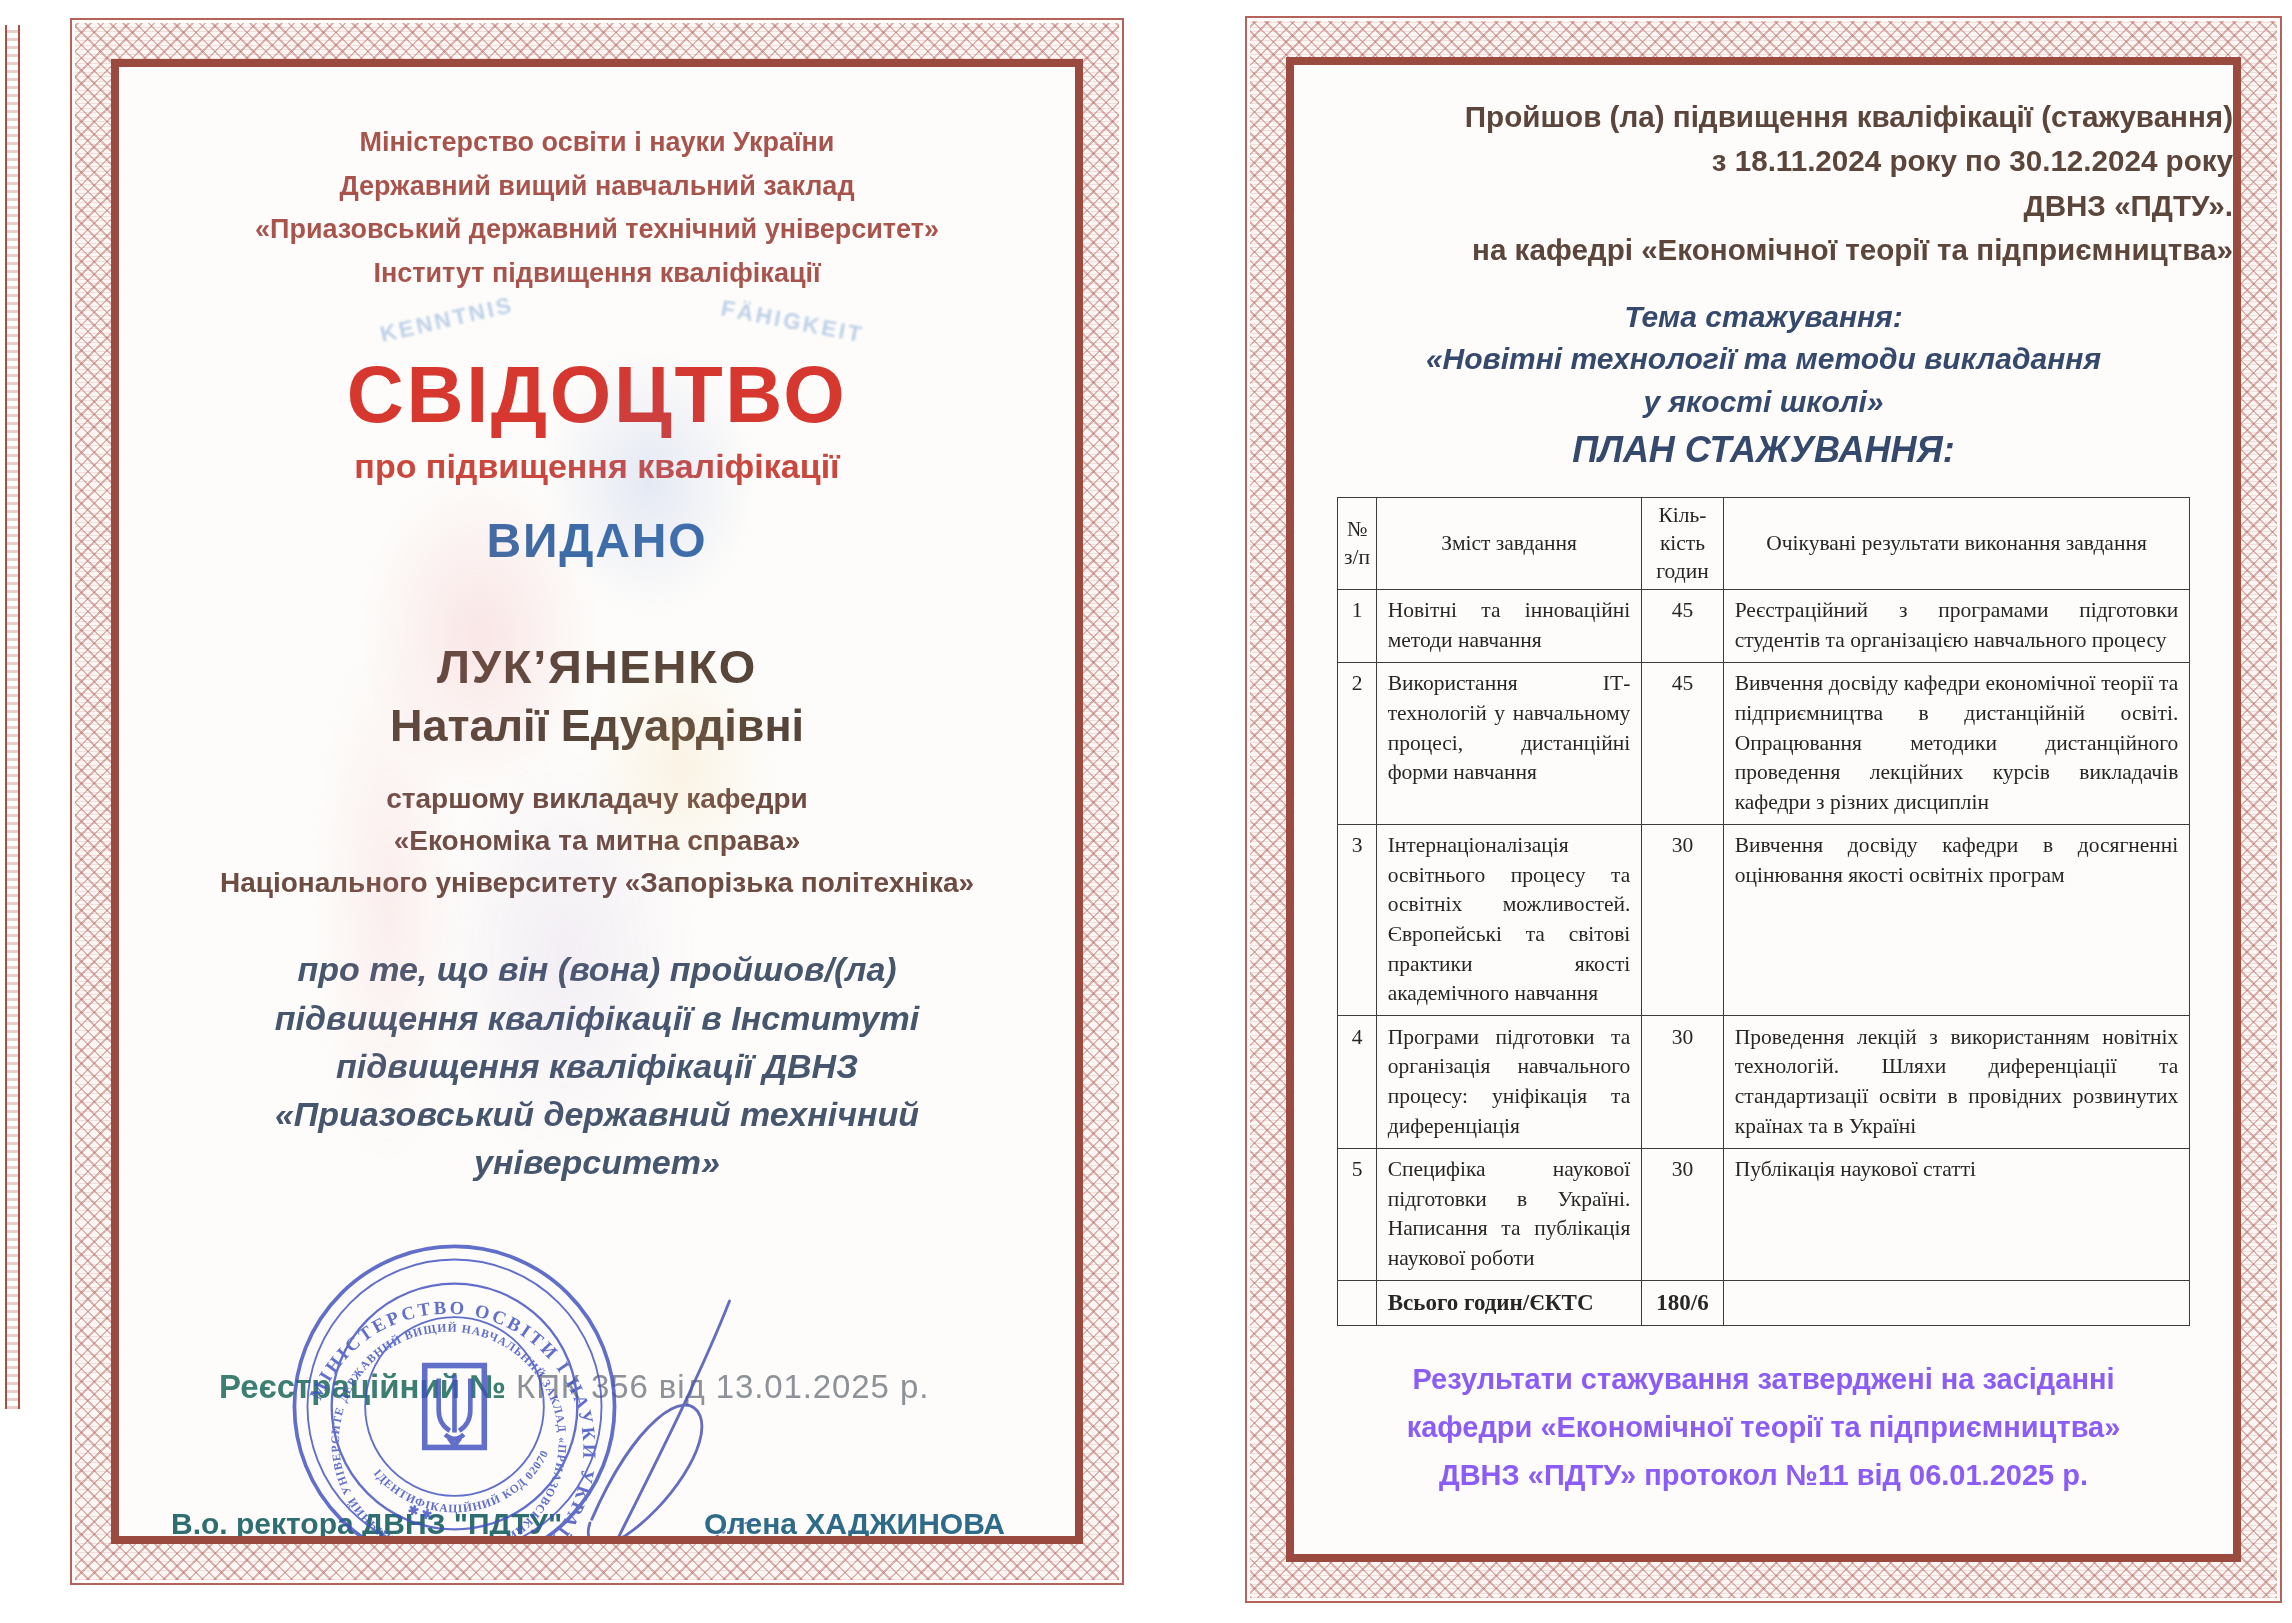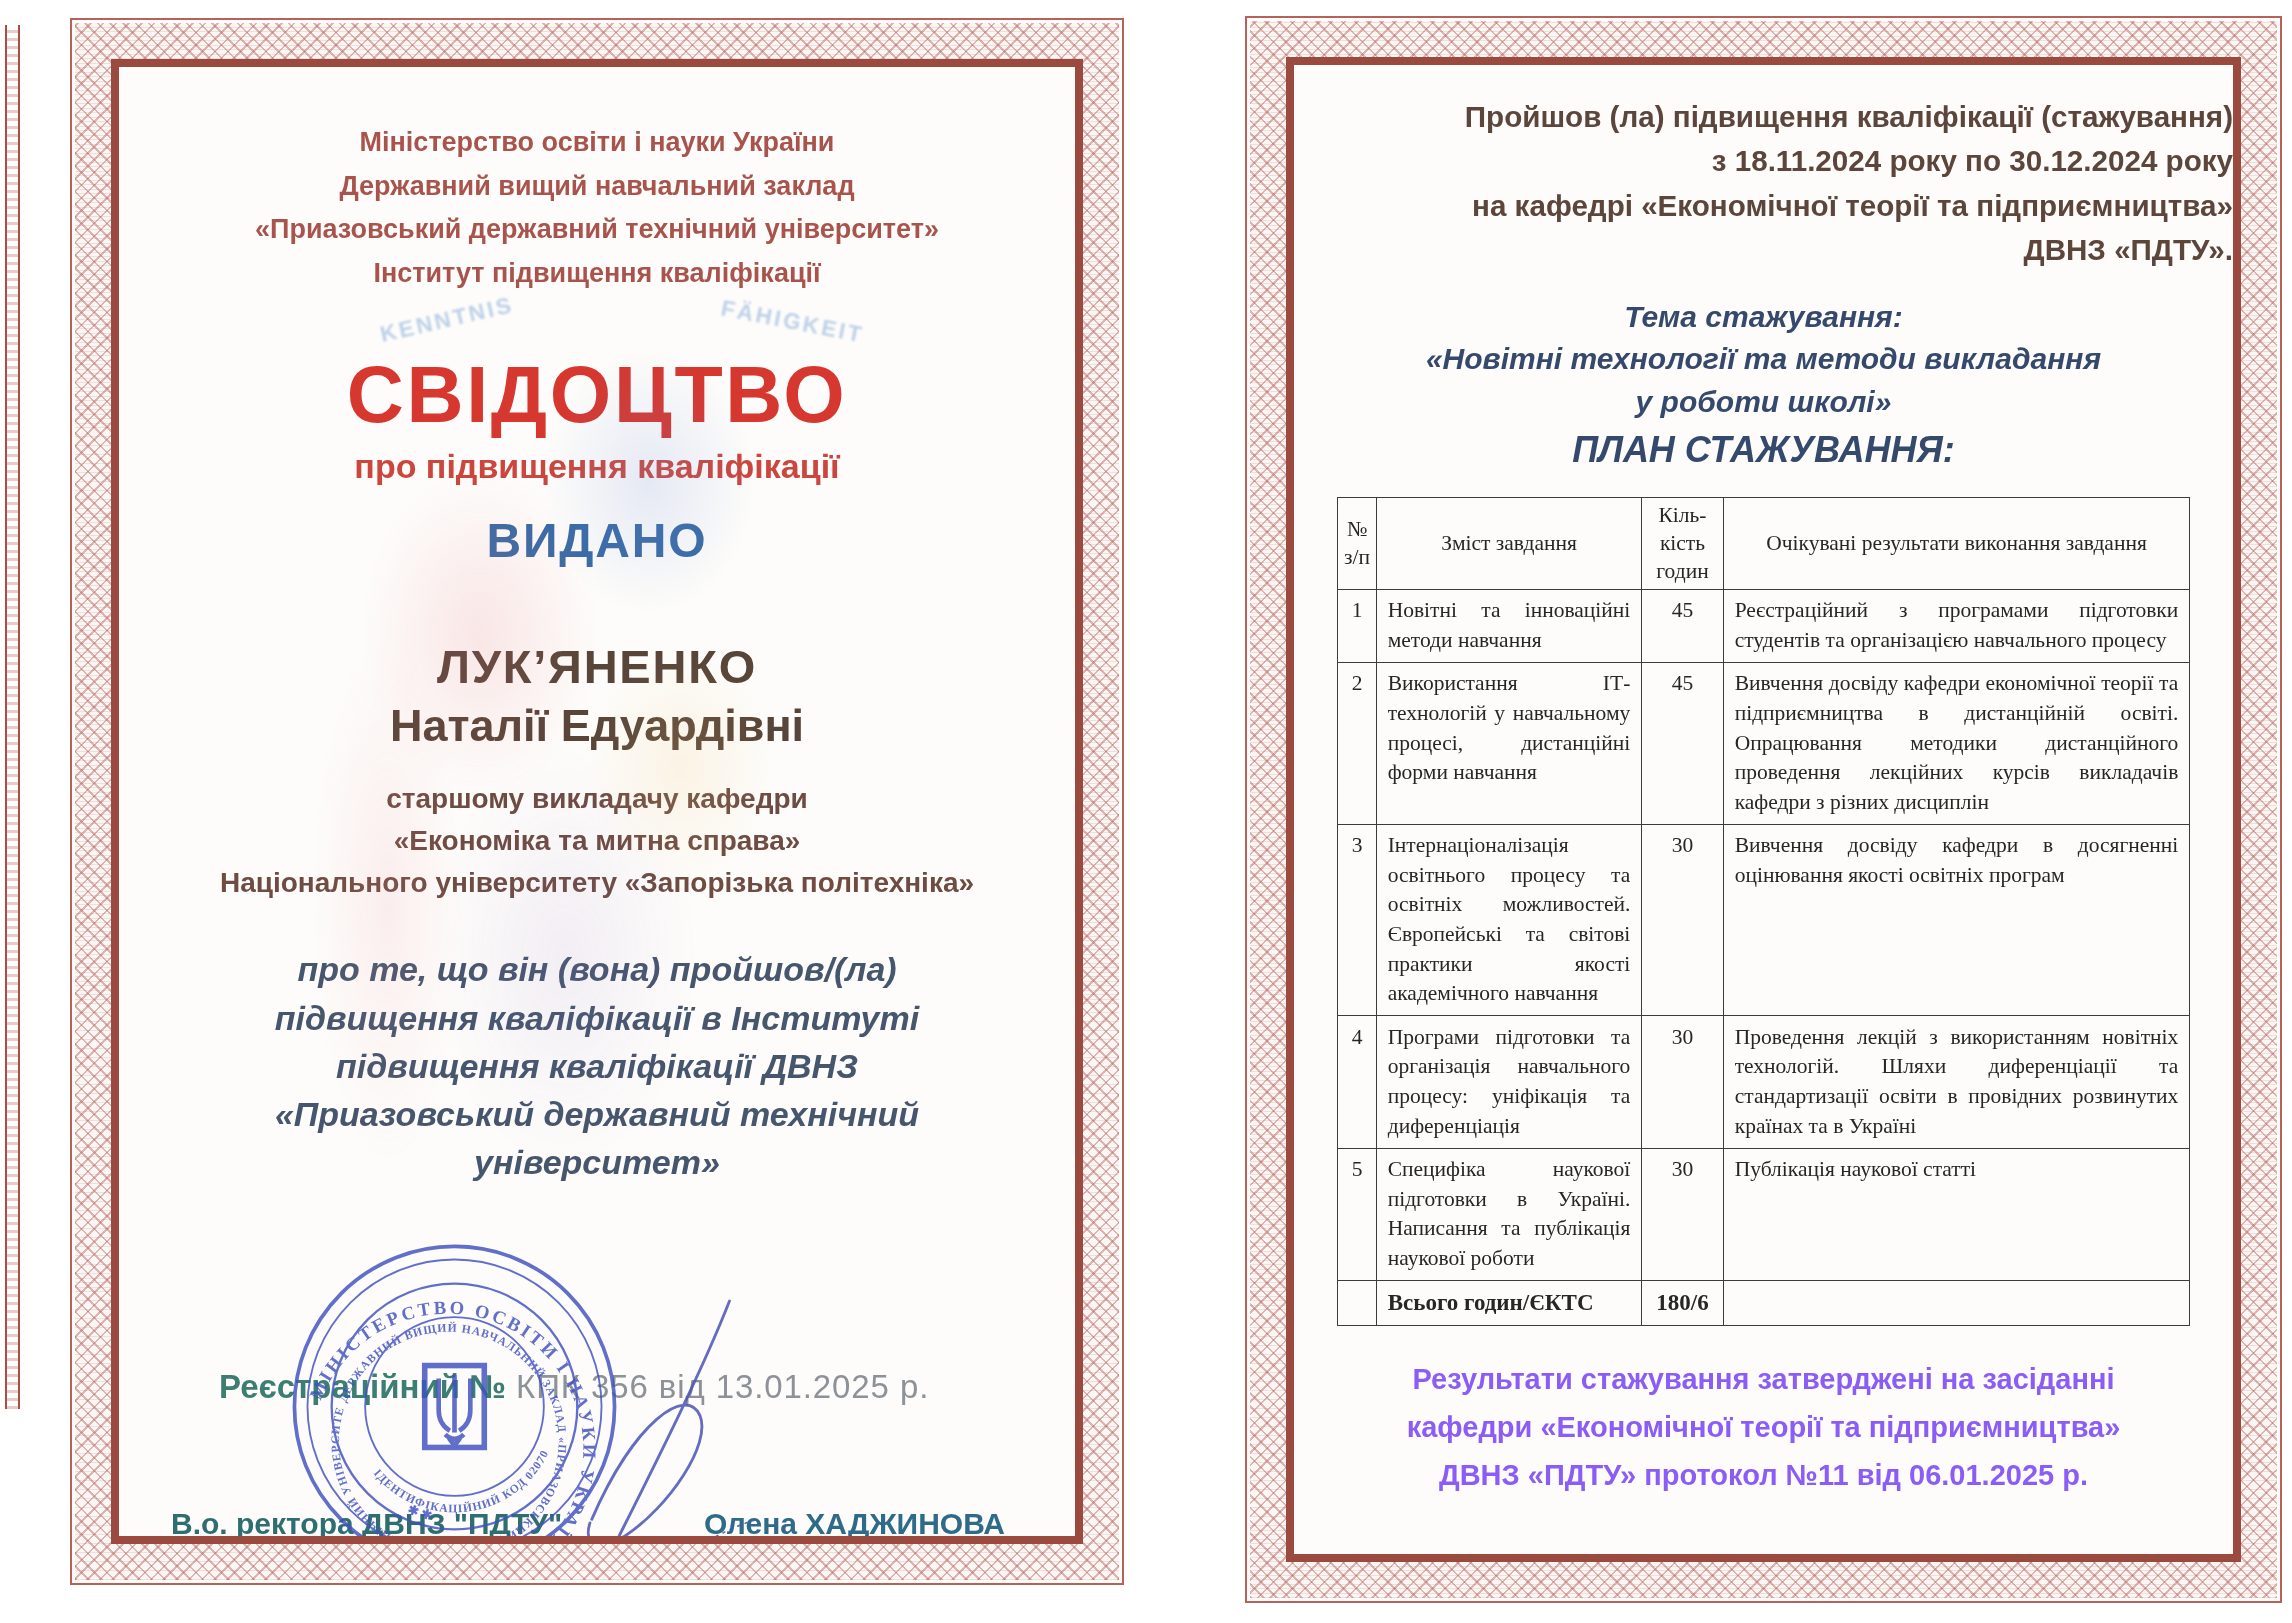--- a/index.html
+++ b/index.html
@@ -183,28 +183,28 @@
 </div>
 
 <div class="page page-right">
   <div class="band"></div>
   <div class="inner">
     <div class="content">
 
       <div class="r-intro">
         <div>Пройшов (ла) підвищення кваліфікації (стажування)</div>
         <div>з 18.11.2024 року по 30.12.2024 року</div>
+        <div>ДВНЗ «ПДТУ».</div>
         <div>на кафедрі «Економічної теорії та підприємництва»</div>
-        <div>ДВНЗ «ПДТУ».</div>
       </div>
 
       <div class="r-theme">
         <div>Тема стажування:</div>
         <div>«Новітні технології та методи викладання</div>
-        <div>у роботи школі»</div>
+        <div>у якості школі»</div>
         <div class="r-plan">ПЛАН СТАЖУВАННЯ:</div>
       </div>
 
       <table class="plan">
         <colgroup>
           <col class="col-num">
             <col class="col-task">
             <col class="col-hours">
             <col>
         </colgroup>

